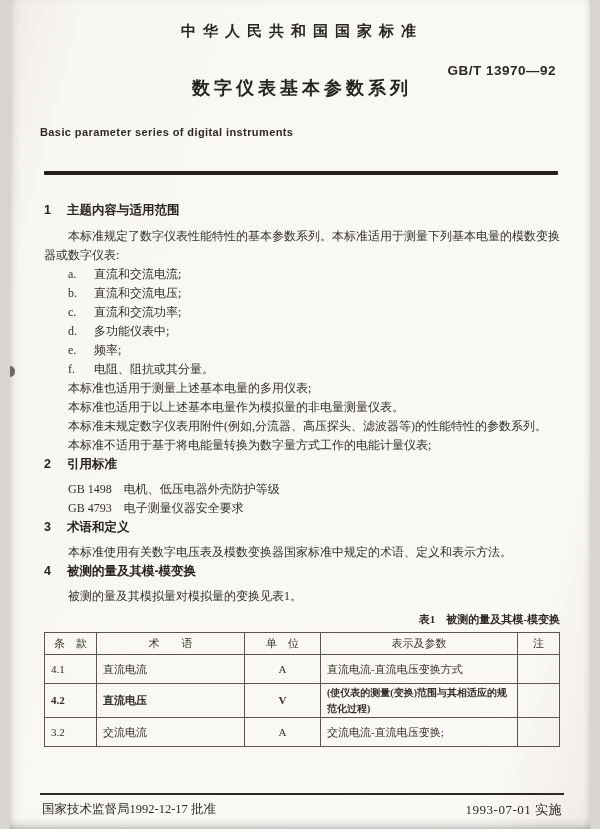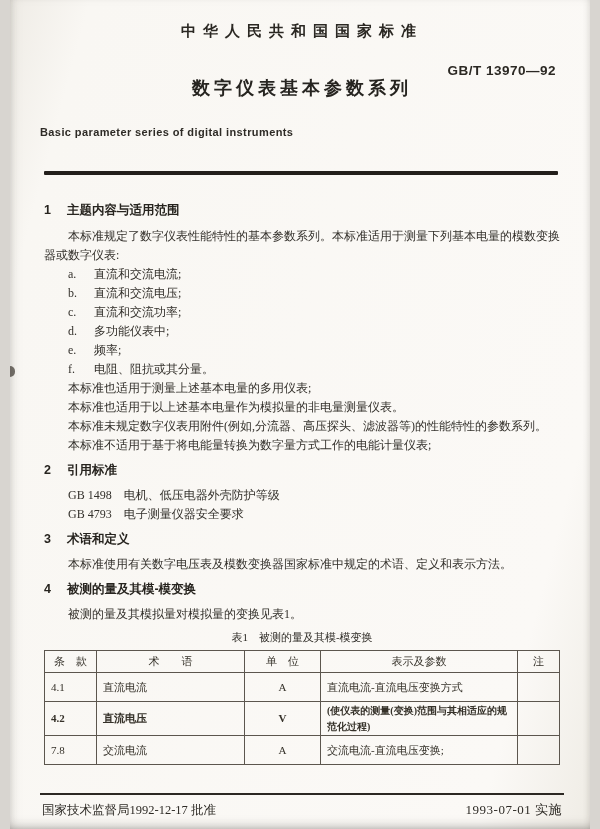--- a/index.html
+++ b/index.html
@@ -64,30 +64,31 @@
   
   .content { font-size: 12px; line-height: 19px; padding: 0 4px; }
   .sec-heading {
     font-family: "Liberation Sans", "DejaVu Sans", sans-serif;
     font-weight: bold;
     font-size: 12.5px;
     color: #27241f;
   }
   .sec-heading .sec-num { display: inline-block; margin-right: 16px; }
   .sh-1 { margin-top: 26px; margin-bottom: 7px; }
-  .sh-2 { margin-top: 6px; margin-bottom: 6px; }
+  .sh-2 { margin-top: 0; margin-bottom: 6px; }
   .para { text-indent: 2em; }
   .list-item { margin-left: 2em; }
   .list-item .li-letter { display: inline-block; width: 26px; }
   .ref-line { margin-left: 2em; }
   .table-caption {
-    text-align: center;
+    text-align: right;
     font-size: 11px;
     margin-top: 4px;
     color: #2e2b26;
+    font-weight: bold;
   }
   
   table.param-table {
     border-collapse: collapse;
     width: 100%;
     margin-top: 3px;
     font-size: 11px;
     color: #353129;
   }
   table.param-table th, table.param-table td {
@@ -108,21 +109,21 @@
   
   .doc-footer {
     position: absolute;
     left: 30px;
     right: 26px;
     bottom: 10px;
     border-top: 2px solid #2c2823;
     padding: 6px 2px 0 2px;
     display: flex;
     justify-content: space-between;
-    align-items: center;
+    align-items: flex-start;
     font-size: 12.5px;
     color: #2e2b26;
   }
   .footer-right { font-size: 13px; letter-spacing: .5px; }
   
   .artifact-left {
     position: absolute; left: 0; top: 366px;
     width: 5px; height: 11px;
     background: #45403a; opacity: .75;
     border-radius: 0 6px 6px 0;
@@ -203,21 +204,21 @@
             <td class="col-note"></td>
           </tr>
           <tr class="row-h34">
             <td class="col-clause">4.2</td>
             <td class="cell-term">直流电压</td>
             <td class="col-unit">V</td>
             <td class="cell-desc small-desc">(使仪表的测量(变换)范围与其相适应的规范化过程)</td>
             <td class="col-note"></td>
           </tr>
           <tr class="row-h28">
-            <td class="col-clause">7.8</td>
+            <td class="col-clause">3.2</td>
             <td class="cell-term">交流电流</td>
             <td class="col-unit">A</td>
             <td class="cell-desc">交流电流-直流电压变换;</td>
             <td class="col-note"></td>
           </tr>
         </tbody>
       </table>
     </div>
 
   </div>

